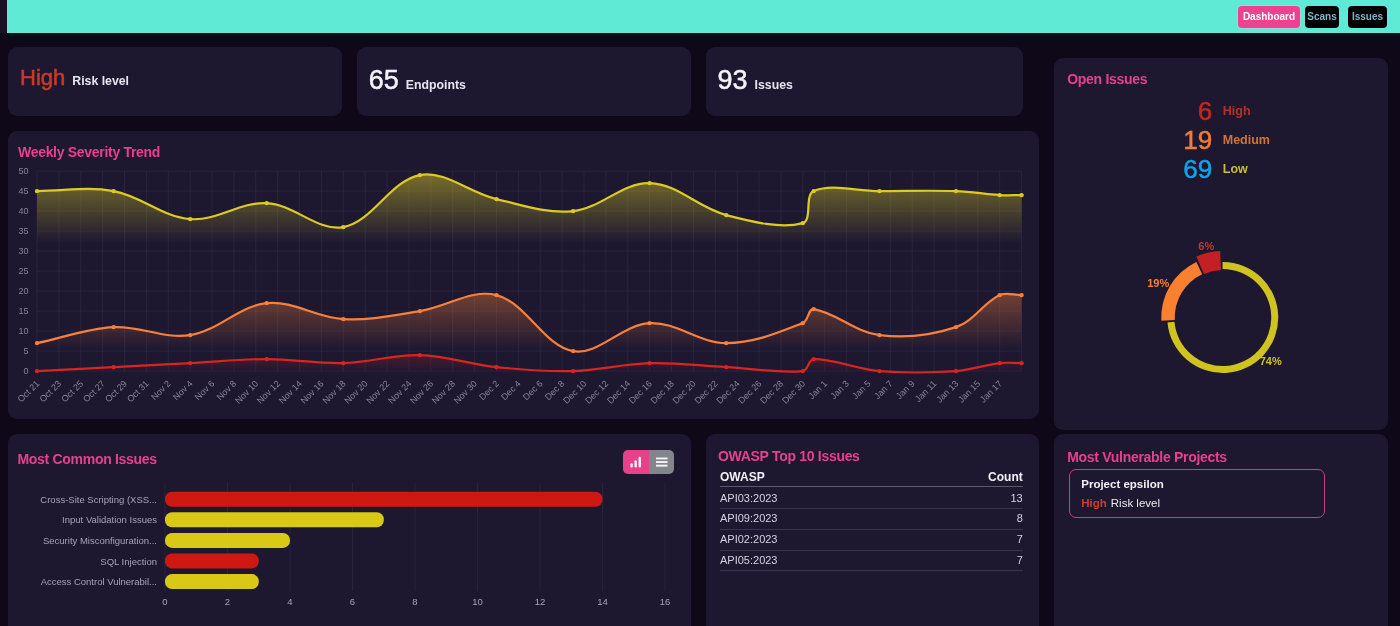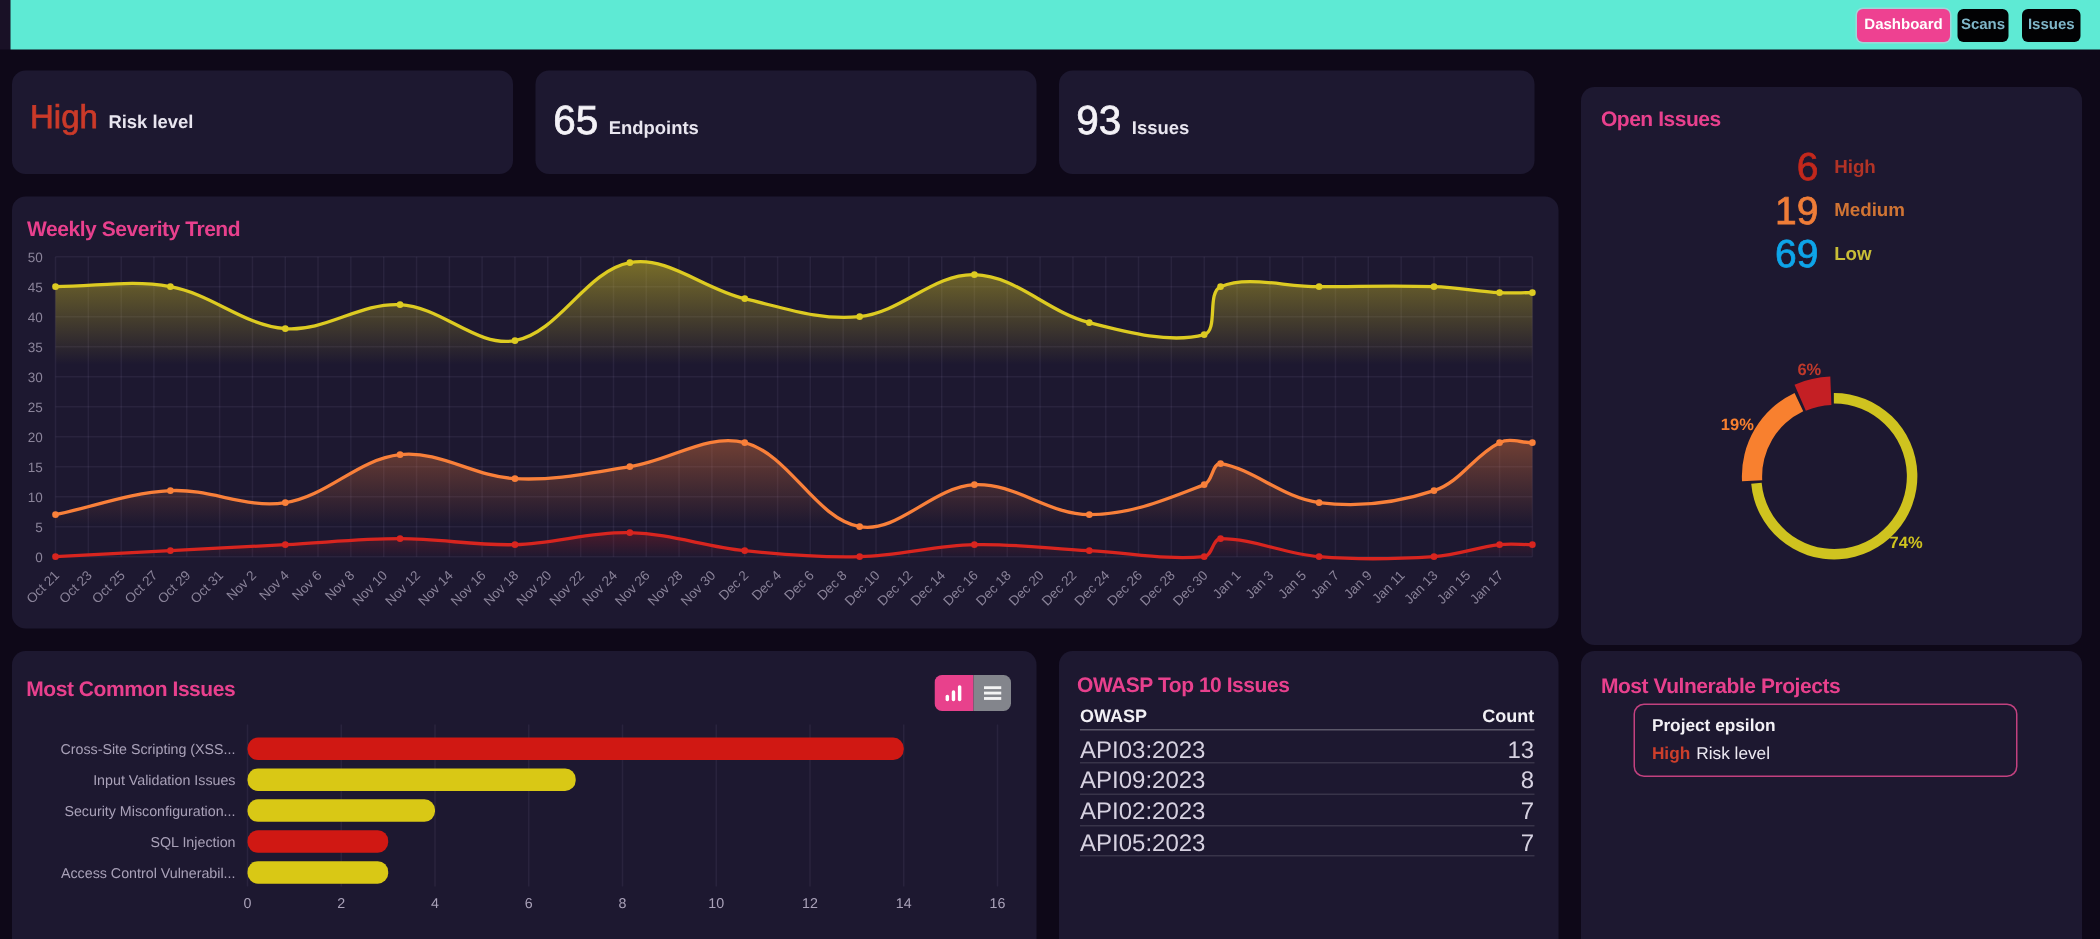--- a/index.html
+++ b/index.html
@@ -30,25 +30,25 @@
 #common .title { position:absolute; left:9.5px; top:17.5px; }
 #common svg { position:absolute; left:0; top:0; }
 #toggle { position:absolute; left:615px; top:16px; width:51px; height:24px; border-radius:5px; overflow:hidden; }
 #toggle .h { position:absolute; top:0; width:25.5px; height:24px; }
 #open .title { position:absolute; left:13px; top:13px; }
 .oirow { position:absolute; width:100%; }
 .oinum { position:absolute; right:176px; font-size:26px; -webkit-text-stroke:0.5px currentColor; }
 .oilab { position:absolute; left:168.5px; font-size:12.5px; font-weight:bold; }
 #donut { position:absolute; left:0; top:0; }
 #owasp .title { position:absolute; left:12.5px; top:14.5px; }
-.trow { position:absolute; left:14.5px; right:16.5px; font-size:16px; color:#d6d1e0; }
+.trow { position:absolute; left:14.5px; right:16.5px; font-size:11px; color:#d6d1e0; }
 .trow .r { float:right; }
 .tline { position:absolute; left:14.5px; right:16.5px; height:1px; background:rgba(255,255,255,0.12); }
 #projects .title { position:absolute; left:13px; top:15.5px; }
-.proj { position:absolute; left:15px; width:256px; border:1.6px solid #c2417f; border-radius:7px; background:#1d1830;margin-left:20px; }
+.proj { position:absolute; left:15px; width:256px; border:1.6px solid #c2417f; border-radius:7px; background:#1d1830; }
 .proj .pn { position:absolute; left:11px; top:8px; font-size:11.5px; font-weight:bold; color:#f2f0f5; }
 .proj .pr { position:absolute; left:11px; top:27.5px; font-size:11.5px; color:#ece9f1; }
 .proj .pr b { margin-right:4px; }
 </style></head>
 <body>
 <div id="strip"></div>
 <div id="nav">
     <div class="btn" id="b1">Dashboard</div>
     <div class="btn" id="b2">Scans</div>
     <div class="btn" id="b3">Issues</div>

